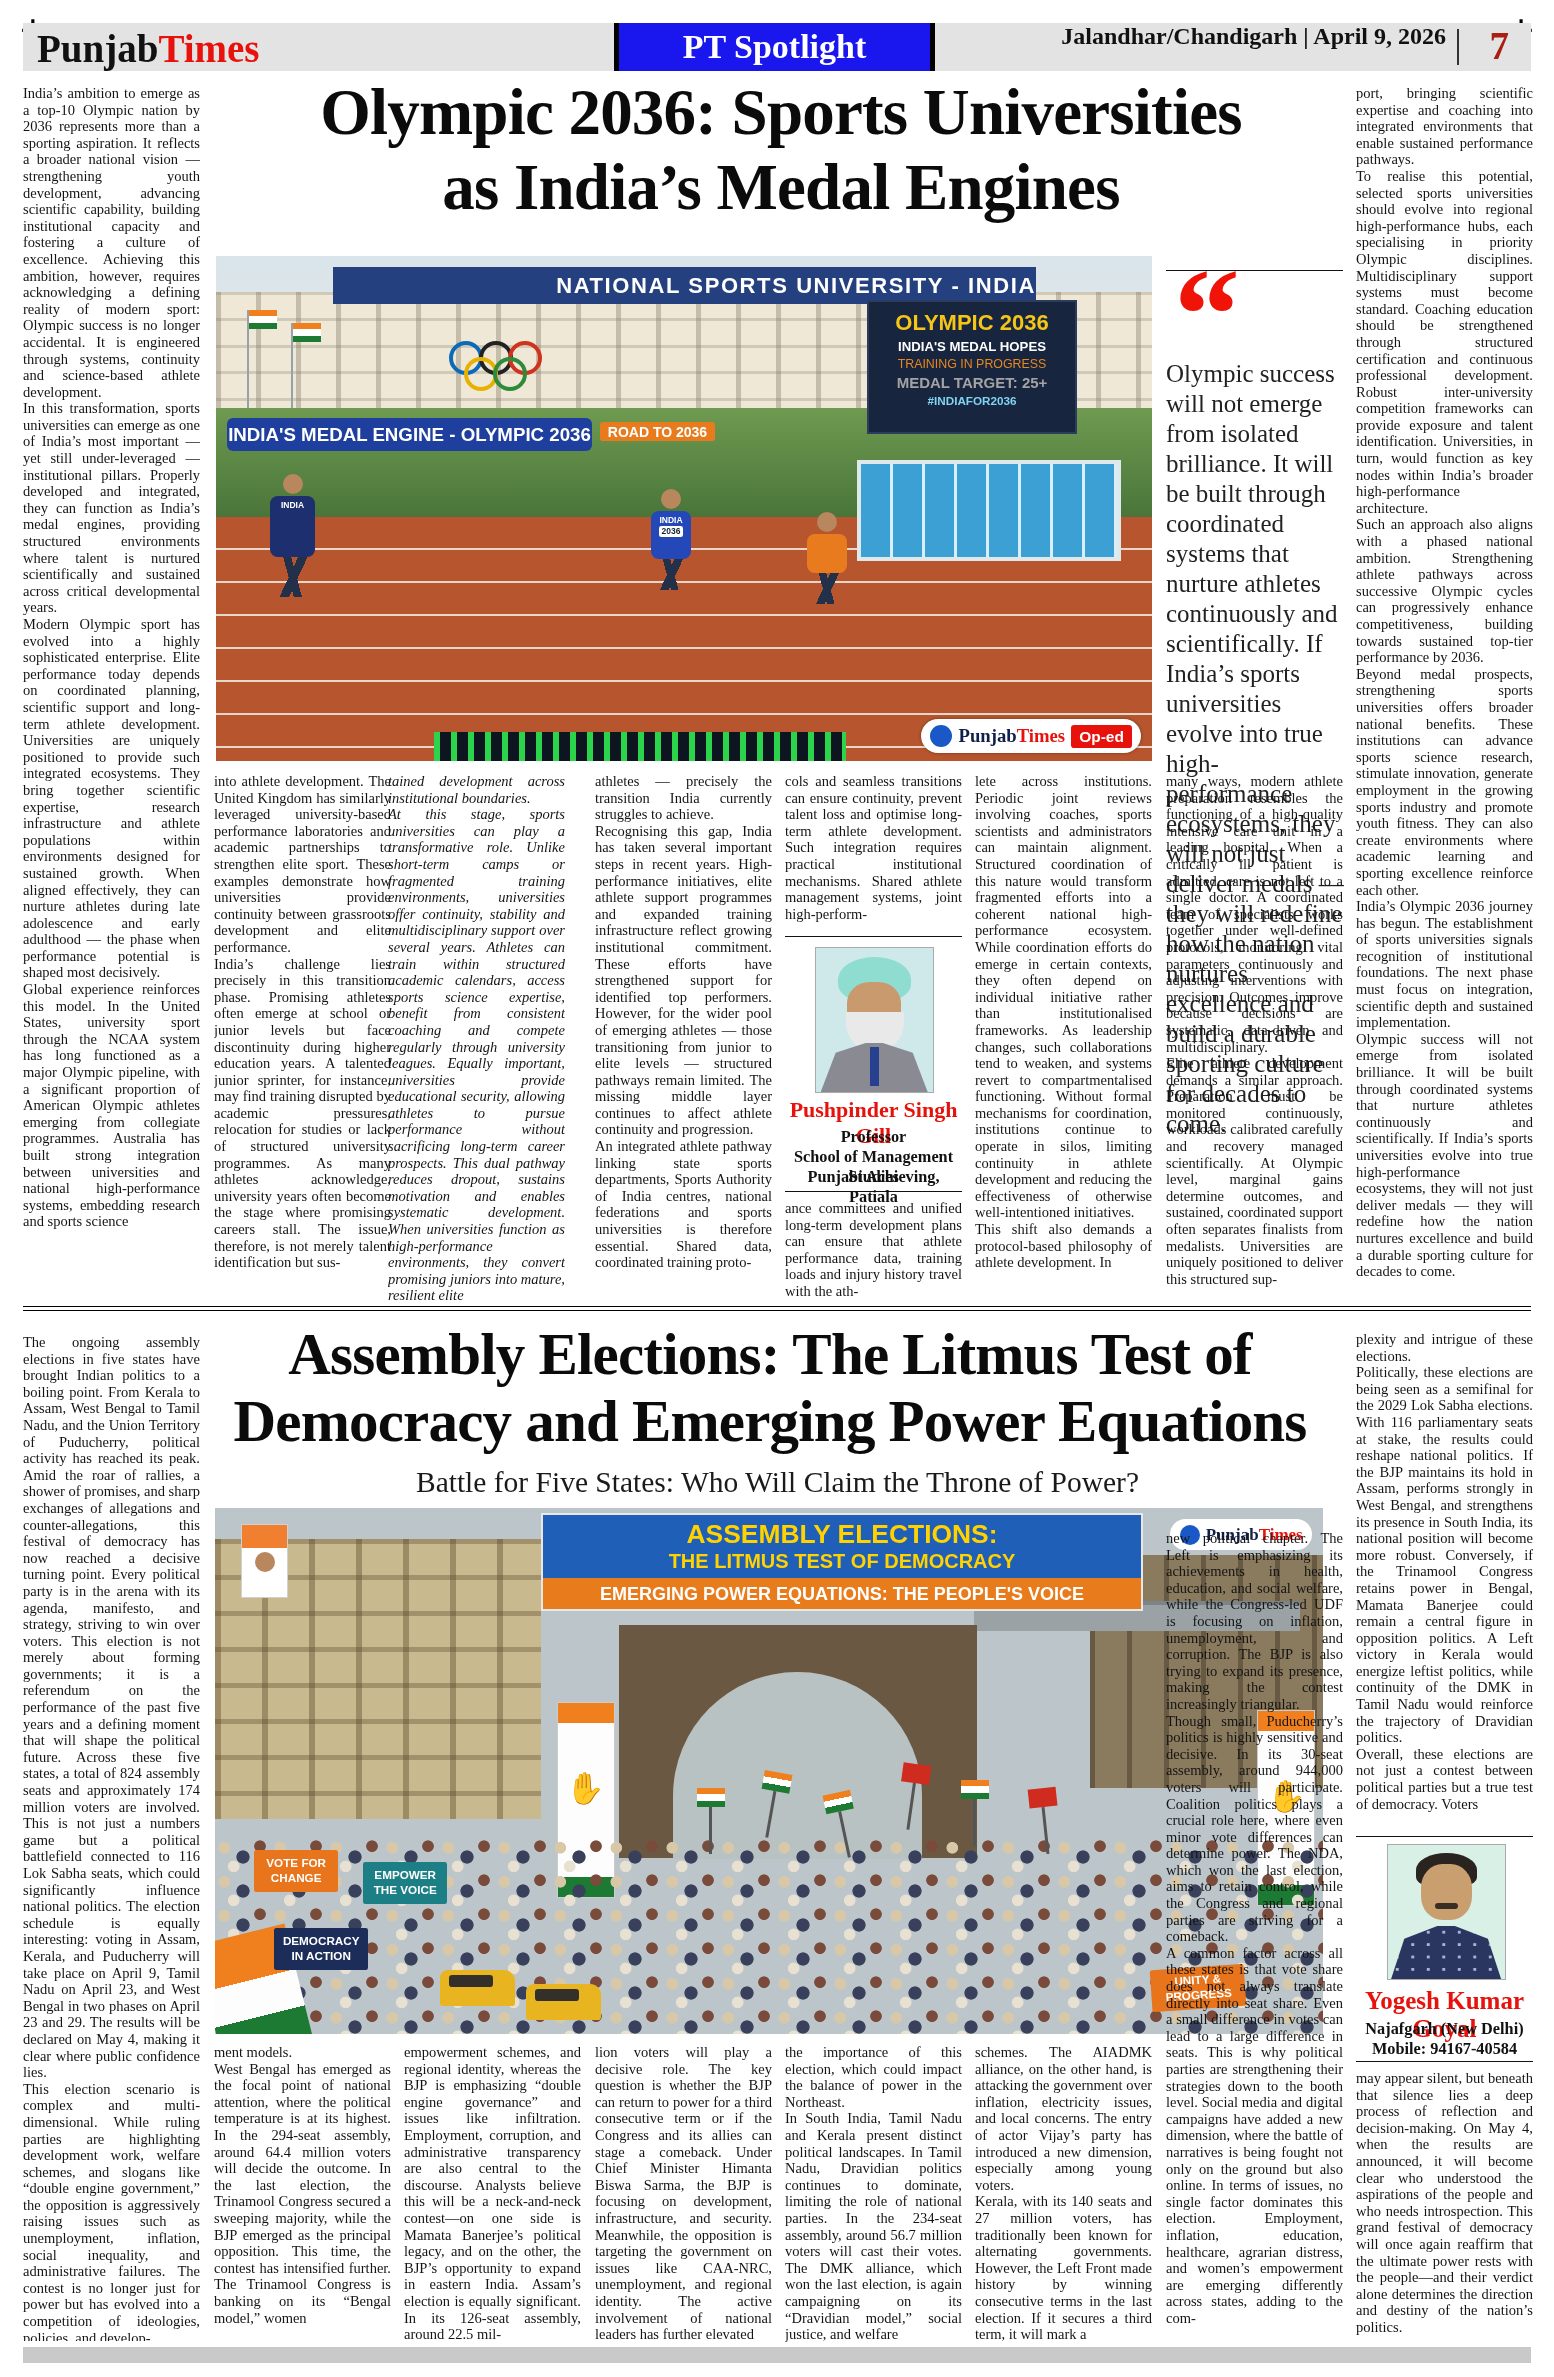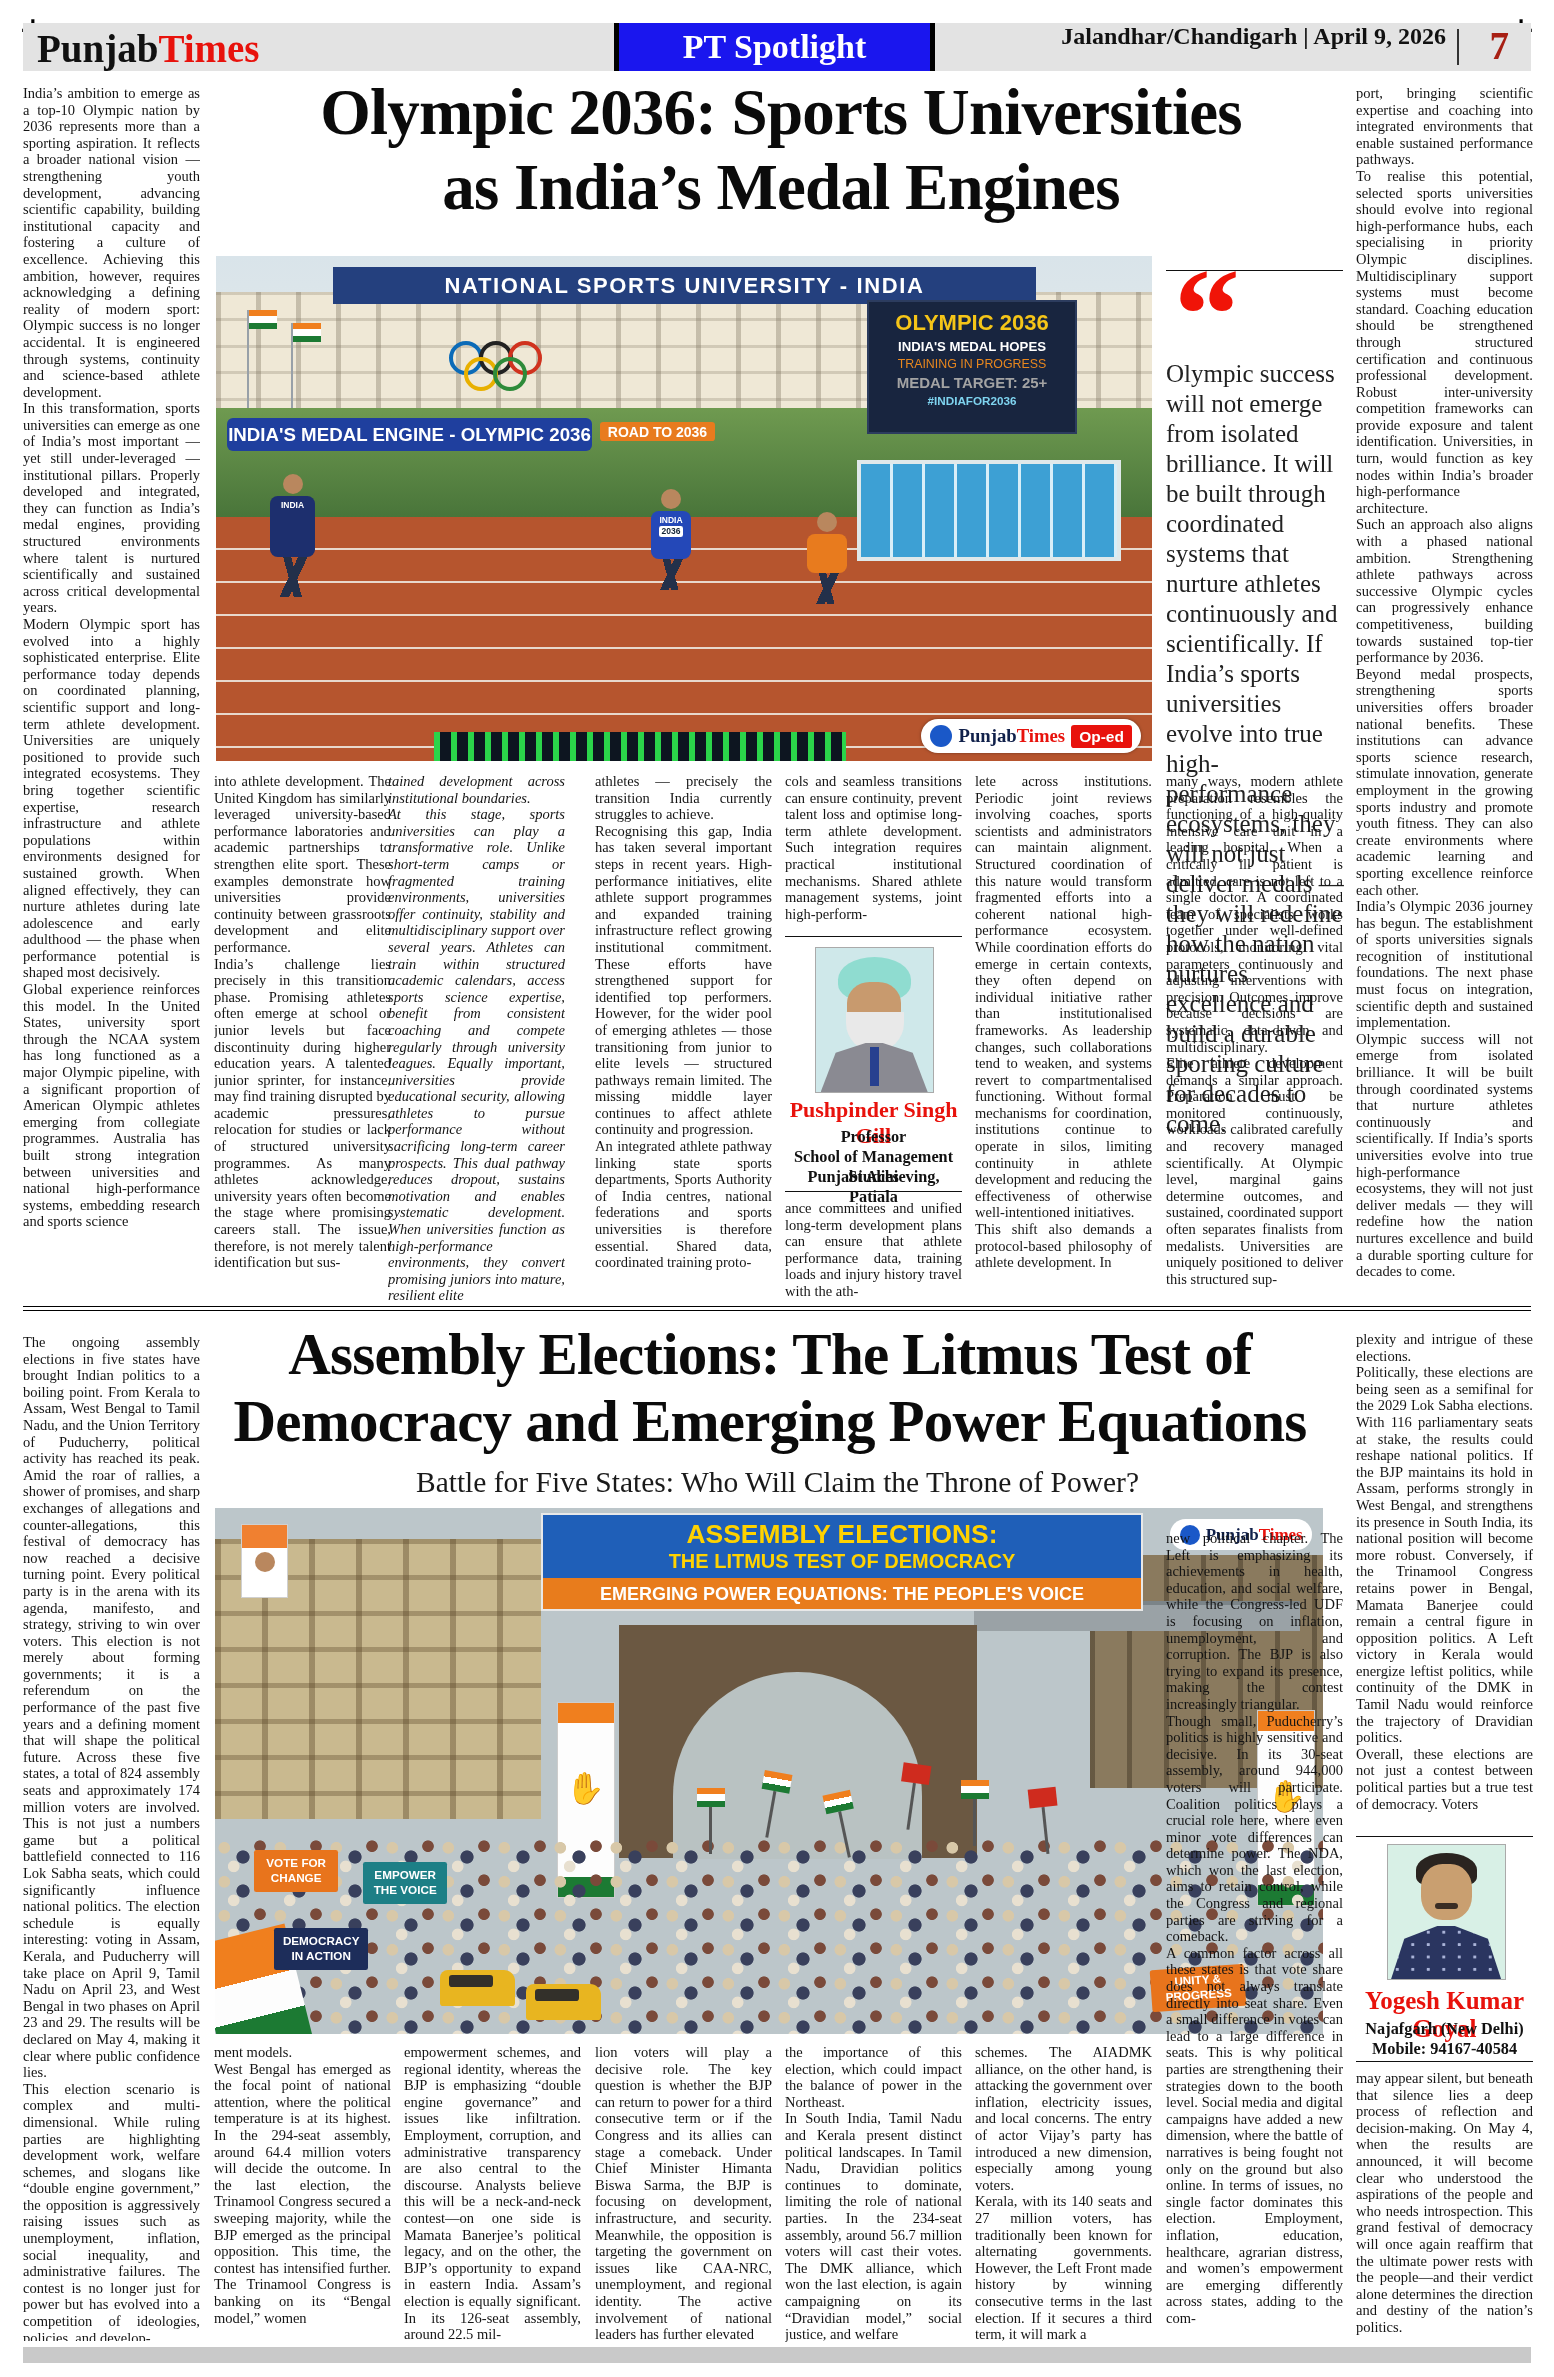--- a/index.html
+++ b/index.html
@@ -44,21 +44,21 @@
   .authline{position:absolute;width:177px;text-align:center;font:bold 16.3px "Liberation Serif",serif;color:#111;}
   .portrait{position:absolute;overflow:hidden;}
 
   
   .photo1{position:absolute;left:216px;top:256px;width:936px;height:505px;overflow:hidden;
           background:linear-gradient(180deg,#d9e4ea 0%,#e9ecea 45%,#e5e0d2 60%);}
   .p1-building{position:absolute;left:0;top:36px;width:100%;height:117px;background:#efe8d6;
      background-image:repeating-linear-gradient(90deg,rgba(120,110,90,.35) 0 4.7px,transparent 4.7px 40px),
                       repeating-linear-gradient(180deg,rgba(120,110,90,.25) 0 3.1px,transparent 3.1px 26.4px);}
   .p1-band{position:absolute;left:117px;top:11px;width:703px;height:37px;background:#24407e;color:#fff;
-     text-align:center;font:bold 22px/37px "Liberation Sans",sans-serif;letter-spacing:1.6px;}
+     text-align:right;font:bold 22px/37px "Liberation Sans",sans-serif;letter-spacing:1.6px;}
   .ring{position:absolute;width:26.4px;height:26.4px;border-radius:50%;border:4.7px solid;}
   .p1-banner{position:absolute;left:11px;top:162px;width:365px;height:33px;background:#1f3f9e;color:#fff;
      font:bold 18.7px/33px "Liberation Sans",sans-serif;text-align:center;border-radius:6px;}
   .p1-road{position:absolute;left:384px;top:166px;padding:1.6px 7.8px;background:#e87b1e;color:#fff;
      font:bold 14px "Liberation Sans",sans-serif;border-radius:3.1px;}
   .p1-grass{position:absolute;left:0;top:152px;width:100%;height:109px;
      background:linear-gradient(180deg,#6f9a50,#49753a);}
   .p1-track{position:absolute;left:0;top:261px;width:100%;height:244px;background:#b6552e;
      background-image:repeating-linear-gradient(180deg,transparent 0 31px,#e8d8cc 31px 33px);}
   .p1-pool{position:absolute;right:31px;top:204px;width:256px;height:93px;background:#3da0d4;border:4.7px solid #dfe8ea;

